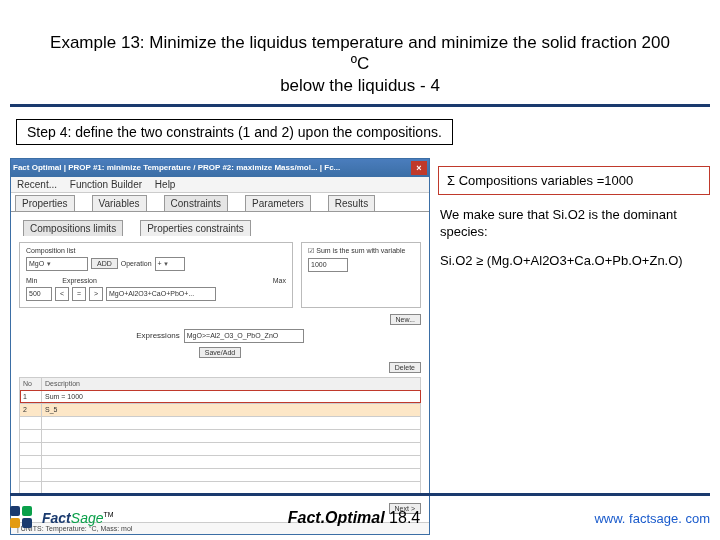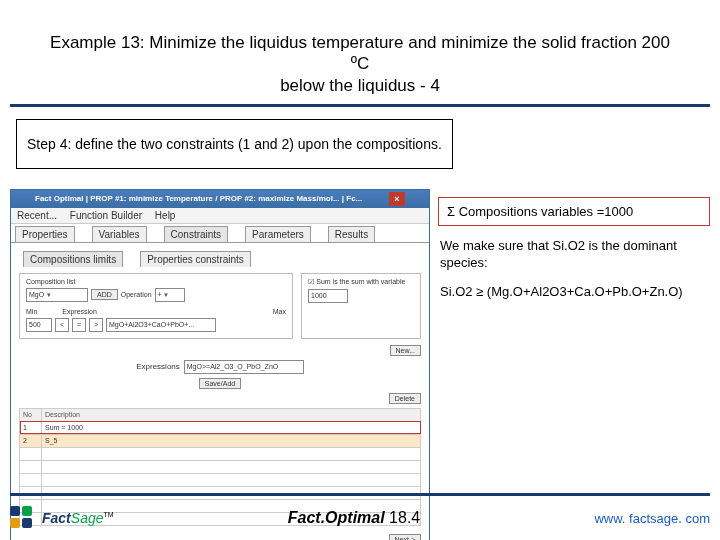--- a/index.html
+++ b/index.html
@@ -1,24 +1,24 @@
 <!DOCTYPE html>
 <html><head>
 <meta charset="utf-8">
 <style>
   * { box-sizing: border-box; margin: 0; padding: 0; }
   body { width: 720px; height: 540px; font-family: Arial, sans-serif; background: #fff; position: relative; }
   .slide { width: 720px; height: 540px; padding: 8px 10px; position: relative; }
   .title-area { text-align: center; font-size: 17px; color: #000; line-height: 1.25; padding: 0 40px 6px; margin-top: 24px; }
   .title-rule { height: 3px; background: #1a3a6e; margin: 2px 0 10px; }
-  .step-box { border: 1px solid #000; display: inline-block; padding: 16px 10px; font-size: 14px; margin: 2px 0 20px 6px; }
+  .step-box { border: 1px solid #000; display: inline-block; padding: 4px 10px; font-size: 14px; margin: 2px 0 13px 6px; }
   .content-row { display: flex; gap: 8px; align-items: flex-start; }
   .screenshot { width: 420px; flex-shrink: 0; }
   .win { border: 1px solid #3b6ea5; background: #fff; font-size: 8px; color: #333; }
-  .win-title { background: linear-gradient(#4a7dbd,#3b6ea5); color: #fff; font-weight: bold; padding: 2px 24px; display: flex; justify-content: space-between; align-items: center; font-size: 8px; }
+  .win-title { background: linear-gradient(#4a7dbd,#3b6ea5); color: #fff; font-weight: bold; padding: 2px 2px; display: flex; justify-content: space-between; align-items: center; font-size: 8px; }
   .win-close { background: #c0392b; width: 16px; height: 14px; color:#fff; text-align:center; line-height:14px; font-size:9px;}
   .menubar { padding: 2px 6px; font-size: 10px; color: #333; background:#f4f4f4; border-bottom:1px solid #ccc;}
   .menubar span { margin-right: 10px; }
   .tabs { display:flex; gap:16px; font-size:10px; border-bottom:1px solid #999; padding:2px 4px 0;}
   .tab { padding:2px 6px; border:1px solid #999; border-bottom:none; background:#eee; margin-right:1px;}
   .tab.active { background:#e5e5e5; }
   .panel { padding: 6px 8px; background:#fff; }
   .subpanel1 { display:flex; gap:8px; }
   .grp { border:1px solid #bbb; padding:4px 6px 6px; font-size:7px; flex:1;}
   .grp-title { font-size:7px; color:#333; margin-bottom:3px;}

